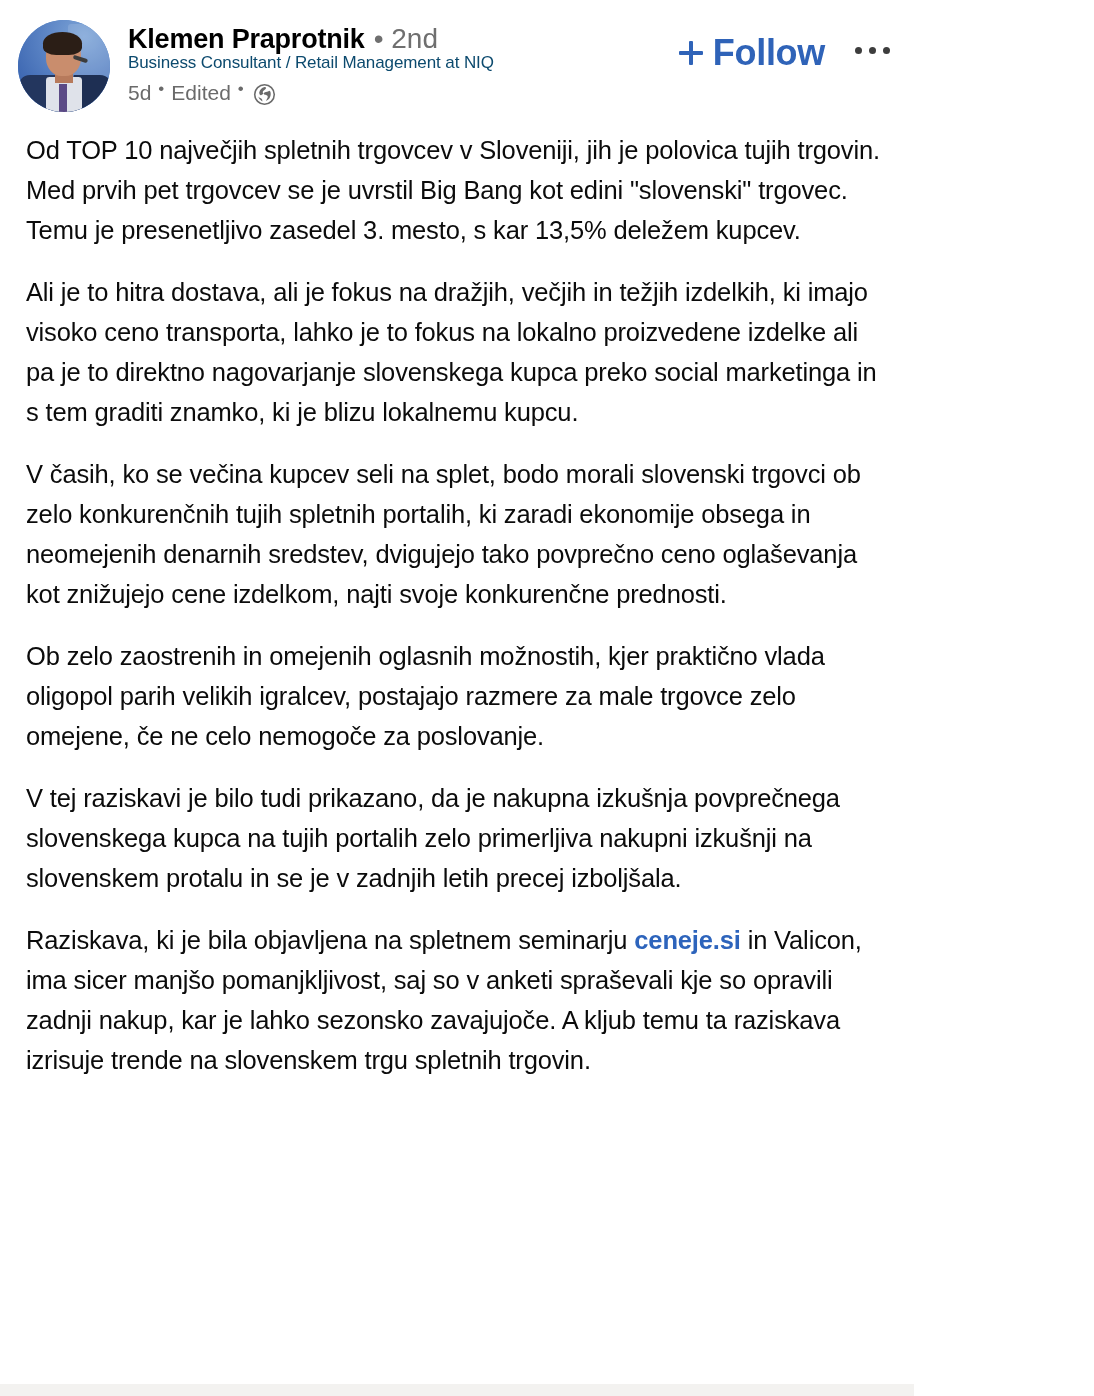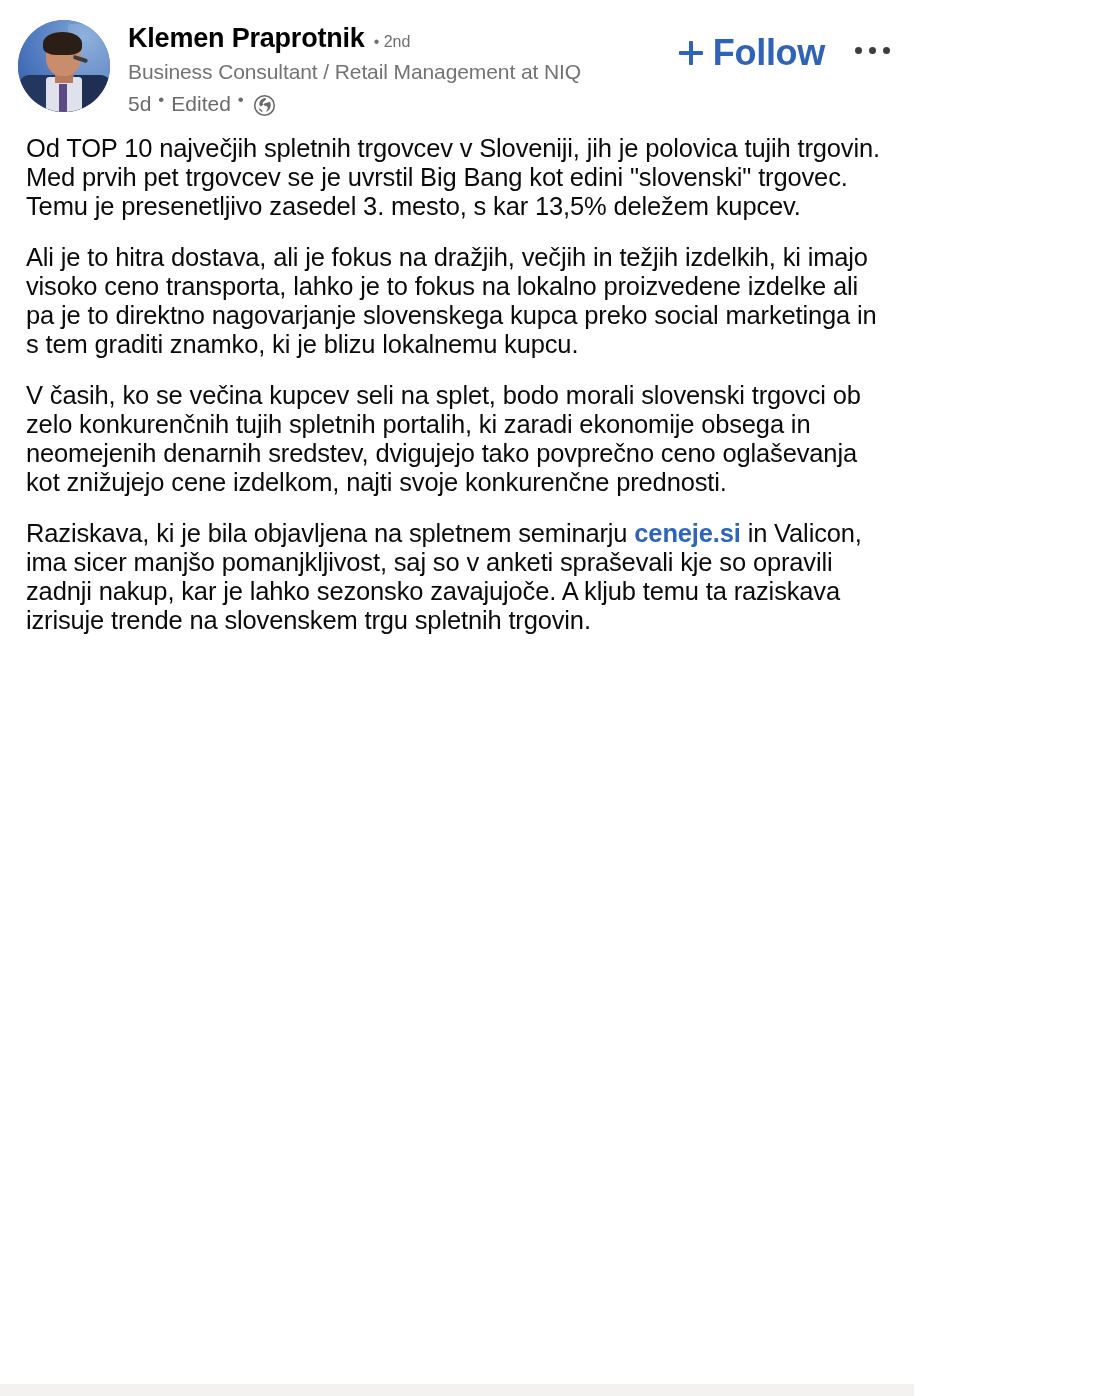--- a/index.html
+++ b/index.html
@@ -150,29 +150,28 @@
     align-items: baseline;
     line-height: 1.05;
   }
   .author-name {
     font-size: 27px;
     font-weight: 700;
     color: #000000;
     letter-spacing: -0.2px;
   }
   .degree {
-    font-size: 16px;
+    font-size: 28px;
     color: #6f6f6f;
     margin-left: 9px;
     white-space: nowrap;
   }
   .headline {
-    font-size: 21px;
-    color: #737373;
-    margin-top: 8px;
+    font-size: 17px;
+    color: #0c4a6e;
     letter-spacing: -0.1px;
     white-space: nowrap;
   }
   .meta-row {
     display: flex;
     align-items: flex-start;
     margin-top: 8px;
     font-size: 21px;
     color: #6a6a6a;
   }
@@ -257,21 +256,21 @@
     background: #3d3d3d;
     display: block;
   }
 
   
   .post-body {
     padding: 18px 22px 0 26px;
   }
   .post-paragraph {
     font-size: 25.5px;
-    line-height: 29px;
+    line-height: 40px;
     color: #0b0b0b;
     margin: 0 6px 22px 0;
     letter-spacing: -0.15px;
     font-weight: 400;
   }
   .post-paragraph:last-child { margin-bottom: 0; }
   .post-link {
     color: #2d64bc;
     font-weight: 700;
     text-decoration: none;
@@ -338,17 +337,19 @@
         <span class="dot"></span>
       </button>
     </div>
 
   </div>
 
   <div class="post-body">
     <p class="post-paragraph">Od TOP 10 največjih spletnih trgovcev v Sloveniji, jih je polovica tujih trgovin. Med prvih pet trgovcev se je uvrstil Big Bang kot edini "slovenski" trgovec. Temu je presenetljivo zasedel 3. mesto, s kar 13,5% deležem kupcev.</p>
     <p class="post-paragraph">Ali je to hitra dostava, ali je fokus na dražjih, večjih in težjih izdelkih, ki imajo visoko ceno transporta, lahko je to fokus na lokalno proizvedene izdelke ali pa je to direktno nagovarjanje slovenskega kupca preko social marketinga in s tem graditi znamko, ki je blizu lokalnemu kupcu.</p>
     <p class="post-paragraph">V časih, ko se večina kupcev seli na splet, bodo morali slovenski trgovci ob zelo konkurenčnih tujih spletnih portalih, ki zaradi ekonomije obsega in neomejenih denarnih sredstev, dvigujejo tako povprečno ceno oglaševanja kot znižujejo cene izdelkom, najti svoje konkurenčne prednosti.</p>
+    <p class="post-paragraph">Ob zelo zaostrenih in omejenih oglasnih možnostih, kjer praktično vlada oligopol parih velikih igralcev, postajajo razmere za male trgovce zelo omejene, če ne celo nemogoče za poslovanje.</p>
+    <p class="post-paragraph">V tej raziskavi je bilo tudi prikazano, da je nakupna izkušnja povprečnega slovenskega kupca na tujih portalih zelo primerljiva nakupni izkušnji na slovenskem protalu in se je v zadnjih letih precej izboljšala.</p>
     <p class="post-paragraph"><span>Raziskava, ki je bila objavljena na spletnem seminarju </span><a class="post-link">ceneje.si</a><span> in Valicon, ima sicer manjšo pomanjkljivost, saj so v anketi spraševali kje so opravili zadnji nakup, kar je lahko sezonsko zavajujoče. A kljub temu ta raziskava izrisuje trende na slovenskem trgu spletnih trgovin.</span></p>
   </div>
 
   <div class="bottom-strip"></div>
 </div>
 
 </body></html>

